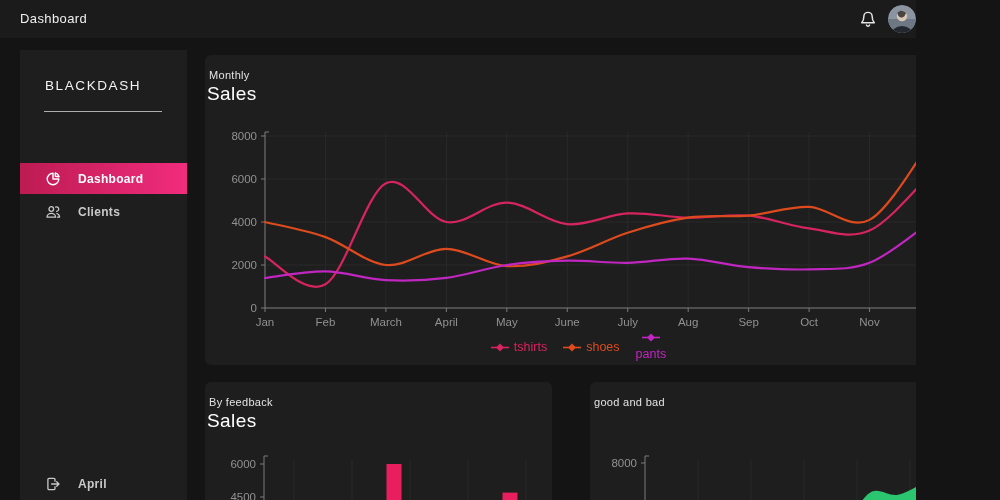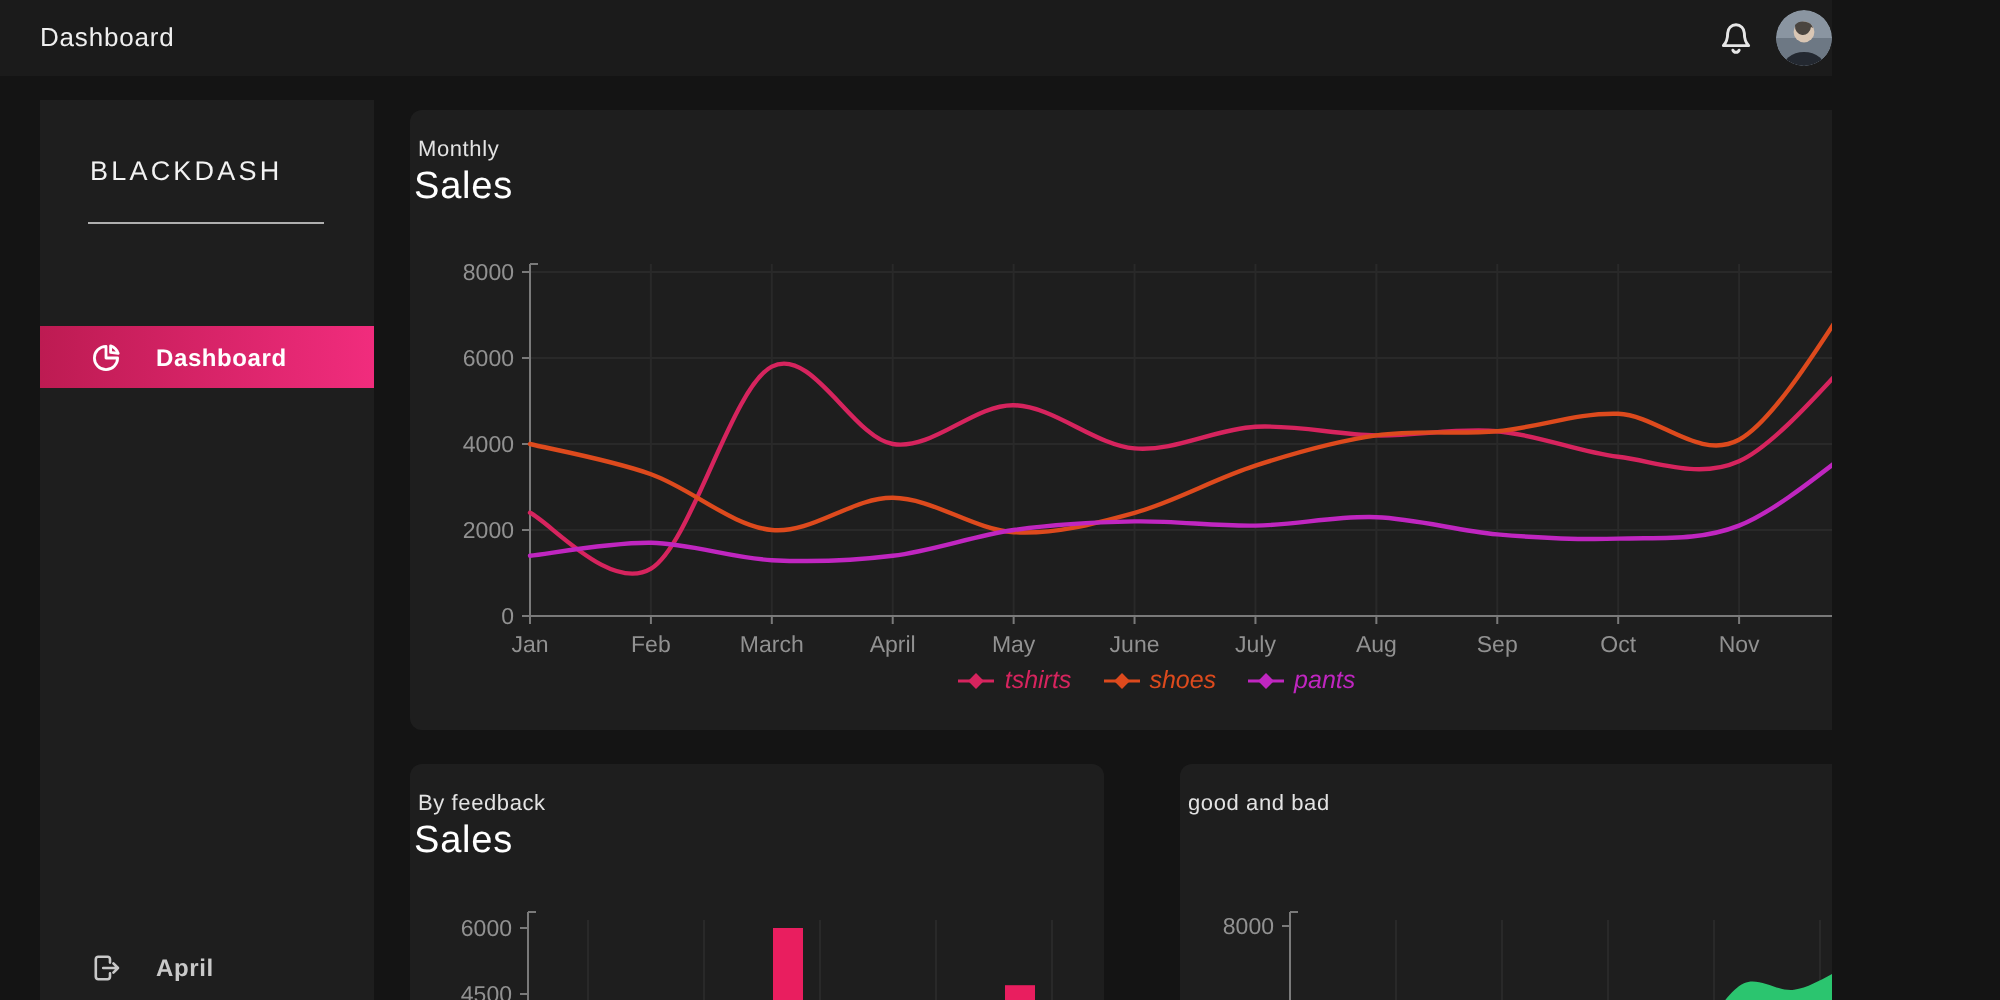--- a/index.html
+++ b/index.html
@@ -27,21 +27,21 @@
   #nav-logout{top:418px;}
   
   .card{position:absolute;background:#1e1e1e;border-radius:6px;overflow:hidden;}
   #card-main{left:205px;top:55px;width:747px;height:310px;}
   #card-bar{left:205px;top:382px;width:347px;height:200px;}
   #card-area{left:590px;top:382px;width:362px;height:200px;}
   .card .subtitle{position:absolute;left:4px;top:14px;font-size:11px;color:#e3e3e3;letter-spacing:.3px;}
   .card .ctitle{position:absolute;left:2px;top:28px;font-size:19px;color:#ffffff;font-weight:400;letter-spacing:.4px;}
   .chart-svg{position:absolute;left:0;top:0;}
   
-  #legend-main{position:absolute;left:0;top:278px;width:747px;display:flex;justify-content:center;gap:16px;align-items:center;font-style:italic;}
+  #legend-main{position:absolute;left:0;top:278px;width:747px;display:flex;justify-content:center;gap:16px;align-items:center;}
   .legend-item{display:flex;align-items:center;gap:5px;font-size:12.5px;cursor:pointer;}
 </style>
 </head>
 <body>
 
 <div id="app">
 
   <header id="topbar">
     <div class="title">Dashboard</div>
     <svg id="bell" class="icon-btn" viewBox="0 0 16 16">
@@ -81,20 +81,29 @@
     <div id="brand-divider"></div>
 
     <div id="nav-dashboard" class="nav-item">
       <svg class="nico" viewBox="0 0 16 16">
         <path d="M8 2.2 a5.8 5.8 0 1 0 5.8 5.8 L8 8 Z" fill="none" stroke="#ffffff" stroke-width="1.4" stroke-linejoin="round"></path>
         <path d="M10.3 1.9 a6 6 0 0 1 3.8 3.8 L10.3 5.2 Z" fill="none" stroke="#ffffff" stroke-width="1.4" stroke-linejoin="round"></path>
       </svg>
       <span class="nlabel">Dashboard</span>
     </div>
 
+    <div id="nav-clients" class="nav-item">
+      <svg class="nico" viewBox="0 0 16 16">
+        <circle cx="6.3" cy="5" r="2.3" fill="none" stroke="#c9c9c9" stroke-width="1.3"></circle>
+        <path d="M2 13.2 a4.3 3.8 0 0 1 8.6 0 Z" fill="none" stroke="#c9c9c9" stroke-width="1.3" stroke-linejoin="round"></path>
+        <path d="M10.6 3.1 a2.2 2.2 0 1 1 1 4.2" fill="none" stroke="#c9c9c9" stroke-width="1.3" stroke-linecap="round"></path>
+        <path d="M11.9 9.5 a4 3.7 0 0 1 2.6 3.7 h-2" fill="none" stroke="#c9c9c9" stroke-width="1.3" stroke-linecap="round"></path>
+      </svg>
+      <span class="nlabel">Clients</span>
+    </div>
 
     <div id="nav-logout" class="nav-item">
       <svg class="nico" viewBox="0 0 16 16">
         <path d="M10 5.3 V3.6 a1.2 1.2 0 0 0 -1.2 -1.2 H4.1 a1.2 1.2 0 0 0 -1.2 1.2 v8.8 a1.2 1.2 0 0 0 1.2 1.2 h4.7 a1.2 1.2 0 0 0 1.2 -1.2 v-1.7" fill="none" stroke="#c9c9c9" stroke-width="1.3" stroke-linecap="round"></path>
         <path d="M6.6 8 h7.4 M11.7 5.7 14 8 l-2.3 2.3" fill="none" stroke="#c9c9c9" stroke-width="1.3" stroke-linecap="round" stroke-linejoin="round"></path>
       </svg>
       <span class="nlabel">April</span>
     </div>
   </aside>
 
@@ -168,21 +177,21 @@
           </svg>
           <span>tshirts</span>
         </span>
         <span class="legend-item" style="color: rgb(221, 74, 29);">
           <svg width="18" height="9" viewBox="0 0 18 9">
             <line x1="0" y1="4.5" x2="18" y2="4.5" stroke="#dd4a1d" stroke-width="1.6"></line>
             <rect x="6.2" y="1.7" width="5.6" height="5.6" transform="rotate(45 9 4.5)" fill="#dd4a1d"></rect>
           </svg>
           <span>shoes</span>
         </span>
-        <span class="legend-item" style="color: rgb(192, 38, 192);">
+        <span class="legend-item" style="color: rgb(192, 38, 192); flex-direction: column;">
           <svg width="18" height="9" viewBox="0 0 18 9">
             <line x1="0" y1="4.5" x2="18" y2="4.5" stroke="#c026c0" stroke-width="1.6"></line>
             <rect x="6.2" y="1.7" width="5.6" height="5.6" transform="rotate(45 9 4.5)" fill="#c026c0"></rect>
           </svg>
           <span>pants</span>
         </span>
       </div>
   </section>
 
   <section id="card-bar" class="card">

